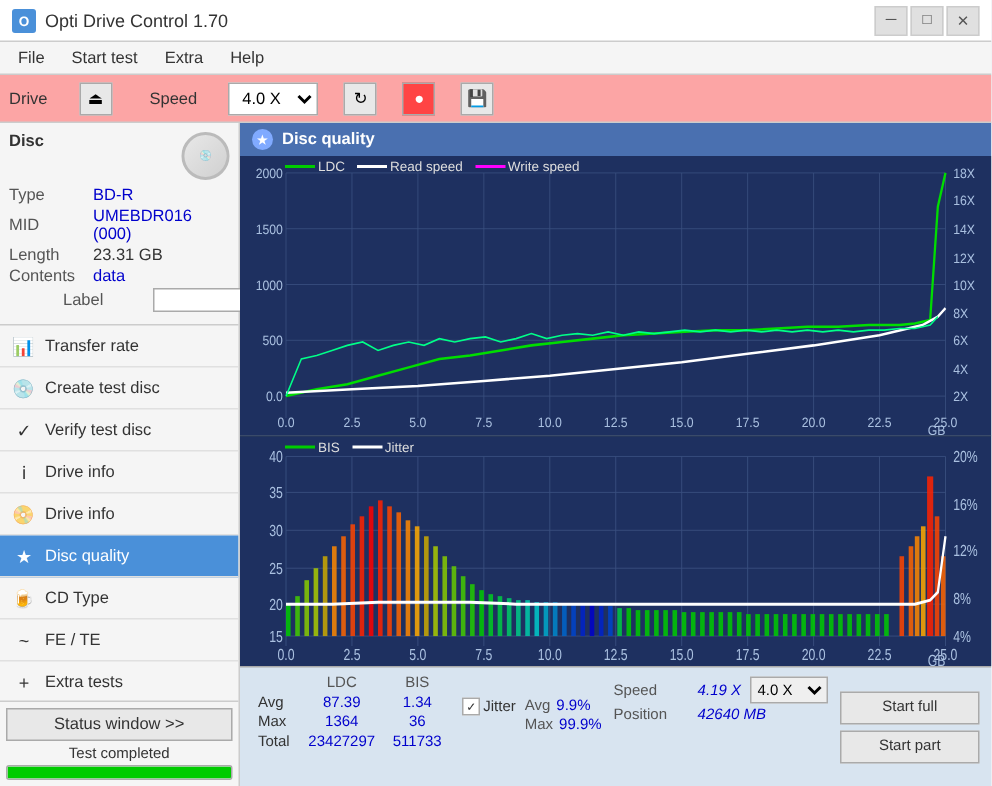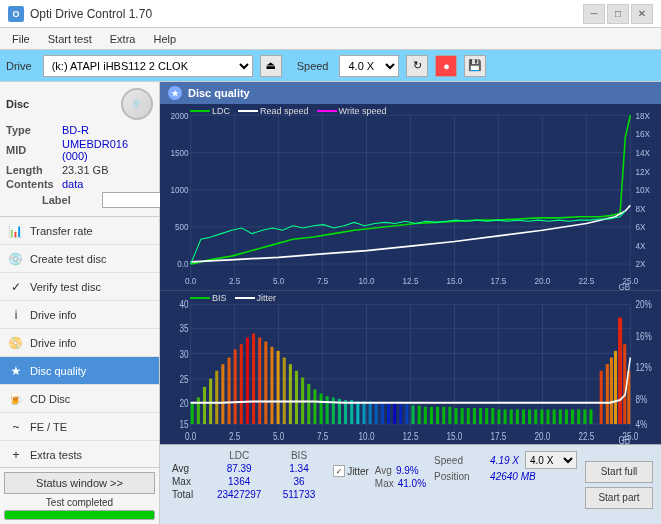--- a/index.html
+++ b/index.html
@@ -57,27 +57,27 @@
     }
     .menu-item {
       padding: 2px 8px;
       cursor: pointer;
       font-size: 11px;
       color: #333;
     }
 
     
     .toolbar {
-      background: #7dd3fc;
+      background: #fca5a5;
       height: 32px;
       display: flex;
       align-items: center;
       padding: 0 6px;
       border-bottom: 1px solid #ccc;
-      gap: 7px;
+      gap: 17px;
     }
     .toolbar-label { font-size: 11px; color: #333; margin-right: 4px; }
     .drive-select {
       height: 22px;
       width: 210px;
       border: 1px solid #aaa;
       background: white;
       font-size: 11px;
       padding: 0 4px;
     }
@@ -115,39 +115,38 @@
       flex-direction: column;
     }
 
     
     .disc-panel {
       padding: 6px;
       border-bottom: 1px solid #ccc;
     }
     .disc-panel-header {
       display: flex;
-      align-items: center;
       justify-content: space-between;
       margin-bottom: 4px;
     }
     .disc-panel-title { font-size: 11px; font-weight: bold; color: #333; }
     .disc-icon {
       width: 32px; height: 32px;
       border: 2px solid #bbb;
       border-radius: 50%;
       display: flex; align-items: center; justify-content: center;
       font-size: 7px; color: #888;
       background: linear-gradient(135deg, #e8e8e8, #d0d0d0);
     }
     .disc-row {
       display: flex;
       align-items: center;
       margin-bottom: 2px;
     }
-    .disc-key { color: #555; width: 56px; flex-shrink: 0; font-weight: bold; }
+    .disc-key { color: #555; width: 56px; flex-shrink: 0; }
     .disc-val { color: #0000cc; font-weight: normal; }
     .disc-val-black { color: #333; }
     .label-row {
       display: flex;
       align-items: center;
       gap: 4px;
       padding-left: 36px;
     }
     .label-input {
       height: 16px;
@@ -356,21 +355,21 @@
     .speed-key { color: #555; width: 50px; }
     .speed-val { color: #0000cc; font-style: italic; }
 
     .buttons-section {
       display: flex;
       flex-direction: column;
       gap: 4px;
       justify-content: center;
     }
     .action-btn {
-      width: 68px;
+      width: 93px;
       height: 22px;
       background: #e8e8e8;
       border: 1px solid #aaa;
       cursor: pointer;
       font-size: 10px;
       color: #333;
     }
   </style>
 </head>
 <body>
@@ -389,23 +388,20 @@
 
 <div class="menubar">
   <span class="menu-item">File</span>
   <span class="menu-item">Start test</span>
   <span class="menu-item">Extra</span>
   <span class="menu-item">Help</span>
 </div>
 
 <div class="toolbar">
   <span class="toolbar-label">Drive</span>
-  <select class="drive-select">
-    <option>(k:) ATAPI iHBS112  2 CLOK</option>
-  </select>
   <button class="toolbar-btn">⏏</button>
   <span class="speed-label">Speed</span>
   <select class="speed-select">
     <option>4.0 X</option>
   </select>
   <button class="toolbar-btn">↻</button>
   <button class="toolbar-btn" style="background:#ff4444;color:white;">●</button>
   <button class="toolbar-btn">💾</button>
 </div>
 
@@ -461,21 +457,21 @@
       <div class="nav-item">
         <span class="nav-item-icon">📀</span>
         <span>Drive info</span>
       </div>
       <div class="nav-item active">
         <span class="nav-item-icon">★</span>
         <span>Disc quality</span>
       </div>
       <div class="nav-item">
         <span class="nav-item-icon">🍺</span>
-        <span>CD Disc</span>
+        <span>CD Type</span>
       </div>
       <div class="nav-item">
         <span class="nav-item-icon">~</span>
         <span>FE / TE</span>
       </div>
       <div class="nav-item">
         <span class="nav-item-icon">+</span>
         <span>Extra tests</span>
       </div>
     </div>
@@ -754,21 +750,21 @@
           <div class="jitter-checkbox">✓</div>
           <span class="jitter-label">Jitter</span>
         </div>
         <div style="display:flex;flex-direction:column;gap:2px;margin-left:2px;">
           <div style="display:flex;gap:4px;">
             <span style="color:#555;font-size:10px;">Avg</span>
             <span style="color:#0000cc;font-size:10px;">9.9%</span>
           </div>
           <div style="display:flex;gap:4px;">
             <span style="color:#555;font-size:10px;">Max</span>
-            <span style="color:#0000cc;font-size:10px;">41.0%</span>
+            <span style="color:#0000cc;font-size:10px;">99.9%</span>
           </div>
         </div>
       </div>
 
       <div class="speed-section">
         <div class="speed-row">
           <span class="speed-key">Speed</span>
           <span class="speed-val">4.19 X</span>
           <select style="height:18px;width:52px;font-size:10px;border:1px solid #aaa;">
             <option>4.0 X</option>

